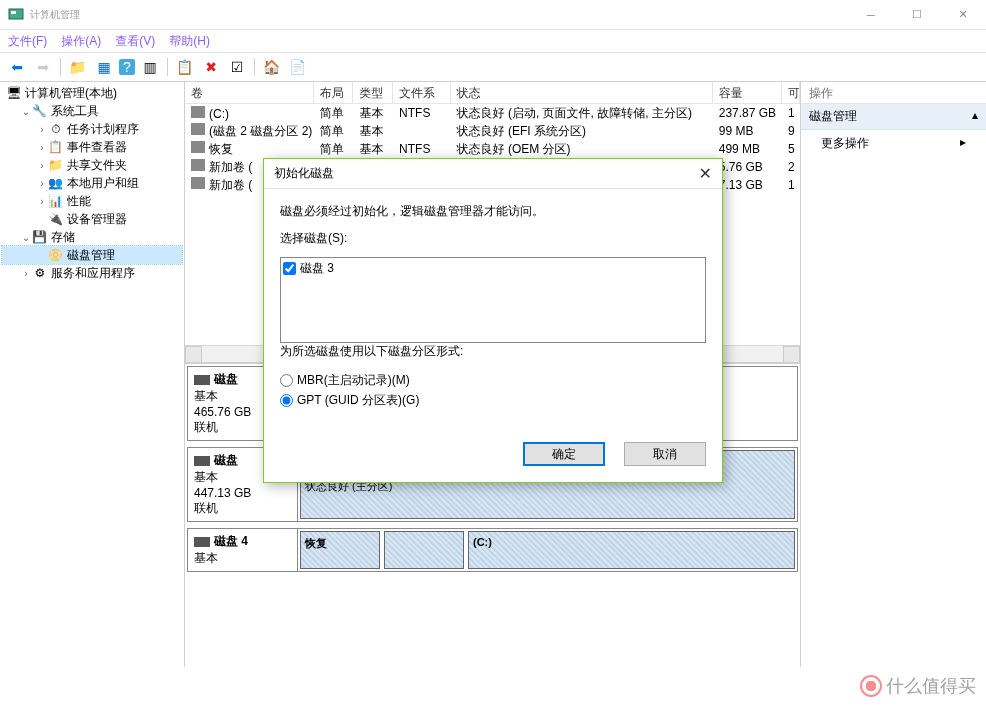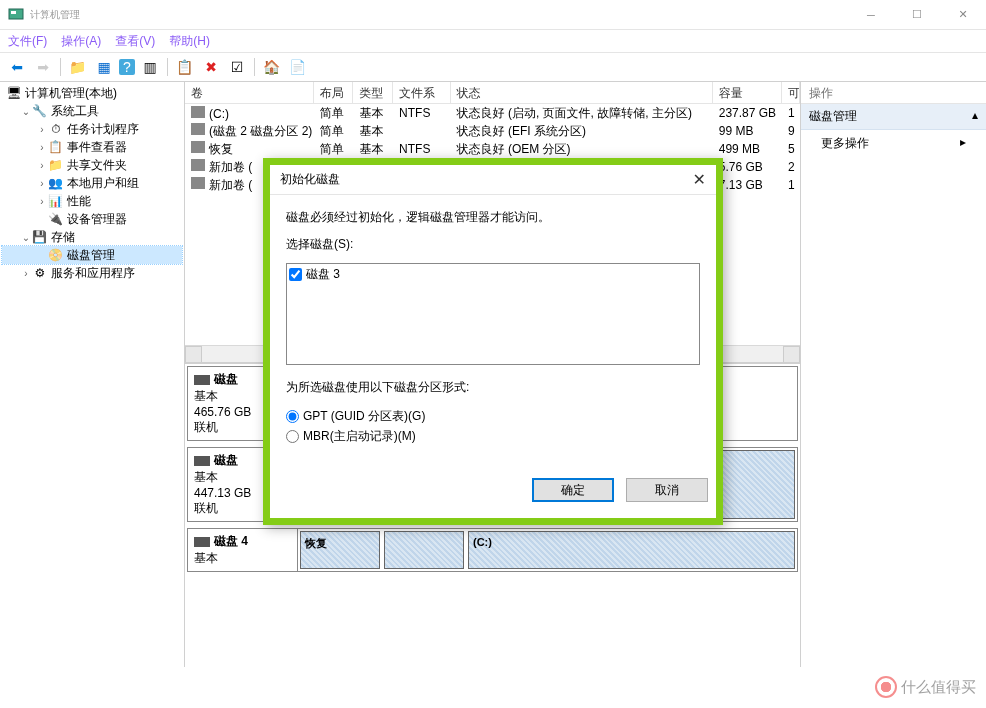--- a/index.html
+++ b/index.html
@@ -38,33 +38,33 @@
 .disk-info .dn { font-weight: bold; display: flex; align-items: center; gap: 4px; }
 .disk-info .dn .dic { width: 16px; height: 10px; background: #555; }
 .disk-parts { flex: 1; display: flex; }
 .part { border: 1px solid #666; margin: 2px; padding: 4px; background: repeating-linear-gradient(45deg, #d9e6f2, #d9e6f2 2px, #c0d5ea 2px, #c0d5ea 4px); font-size: 11px; }
 .legend { height: 22px; display: flex; align-items: center; gap: 6px; padding: 0 6px; border-top: 1px solid #d0d0d0; }
 .lg { width: 14px; height: 14px; border: 1px solid #333; }
 .actions { width: 185px; }
 .actions .hdr { height: 22px; padding: 3px 8px; border-bottom: 1px solid #e5e5e5; color: #737373; }
 .actions .sec { background: #e7eff8; padding: 4px 8px; display: flex; justify-content: space-between; border-bottom: 1px solid #d5e2f0; }
 .actions .item { padding: 5px 20px; display: flex; justify-content: space-between; cursor: default; }
-.dialog { position: absolute; left: 263px; top: 158px; width: 460px; background: #fff; border: 7px solid #84cc16; box-shadow: 3px 3px 12px rgba(0,0,0,0.3); }
+.dialog { position: absolute; left: 263px; top: 158px; width: 460px; background: #fff; border: 1px solid #84cc16; box-shadow: 3px 3px 12px rgba(0,0,0,0.3); }
 .dlg-title { height: 30px; display: flex; align-items: center; justify-content: space-between; padding: 0 10px; border-bottom: 1px solid #e5e5e5; }
 .dlg-close { font-size: 16px; color: #333; cursor: default; }
 .dlg-body { padding: 14px 16px; }
 .dlg-body p { margin-bottom: 10px; }
-.listbox { border: 1px solid #888; height: 102px; padding: 2px; overflow: auto; background: #fff; }
+.listbox { border: 1px solid #888; height: 86px; padding: 2px; overflow: auto; background: #fff; }
 .listbox label { display: flex; align-items: center; gap: 4px; height: 16px; }
 .radios { margin: 8px 0; }
 .radios label { display: flex; align-items: center; gap: 4px; height: 20px; }
-.dlg-btns { display: flex; justify-content: flex-end; gap: 12px; padding: 10px 8px 16px; }
+.dlg-btns { display: flex; justify-content: flex-end; gap: 19px; padding: 10px 16px 16px; }
 .dlg-btn { width: 82px; height: 24px; border: 1px solid #adadad; background: #e1e1e1; display: flex; align-items: center; justify-content: center; cursor: default; }
 .dlg-btn.primary { border: 2px solid #0078d7; }
-.watermark { position: absolute; right: 10px; bottom: 10px; opacity: 0.55; display: flex; align-items: center; gap: 4px; color: #555; font-size: 15px; }
+.watermark { position: absolute; right: 10px; bottom: 10px; opacity: 0.55; display: flex; align-items: center; gap: 4px; color: #555; font-size: 18px; }
 .watermark .logo { width: 22px; height: 22px; border-radius: 50%; background: radial-gradient(circle, #e33 40%, #fff 42%); border: 2px solid #e33; }
 .c1{width:130px}.c2{width:40px}.c3{width:40px}.c4{width:58px}.c5{width:265px}.c6{width:70px}.c7{width:18px}
 </style>
 </head>
 <body>
 
 <div class="titlebar">
   <svg class="icon" viewBox="0 0 16 16">
       <rect x="1" y="2" width="14" height="10" fill="#4a8" stroke="#265"></rect>
       <rect x="3" y="4" width="5" height="3" fill="#fff"></rect>
@@ -293,30 +293,30 @@
   </div>
   <div class="dlg-body">
     <p>磁盘必须经过初始化，逻辑磁盘管理器才能访问。</p>
     <p>选择磁盘(S):</p>
     <div class="listbox">
       <label>
           <input type="checkbox" checked="" style="">
           <span>磁盘 3</span>
         </label>
     </div>
-    <p style="margin-top:14px">为所选磁盘使用以下磁盘分区形式:</p>
+    <p style="">为所选磁盘使用以下磁盘分区形式:</p>
     <div class="radios">
+      <label>
+          <input type="radio" name="ps" style="">
+          <span>MBR(主启动记录)(M)</span>
+        </label>
       <label>
           <input type="radio" name="ps" checked="" style="">
           <span>GPT (GUID 分区表)(G)</span>
         </label>
-      <label>
-          <input type="radio" name="ps" style="">
-          <span>MBR(主启动记录)(M)</span>
-        </label>
     </div>
   </div>
   <div class="dlg-btns">
     <div class="dlg-btn primary">确定</div>
     <div class="dlg-btn">取消</div>
   </div>
 </div>
 
 <div class="watermark">
   <div class="logo"></div>

